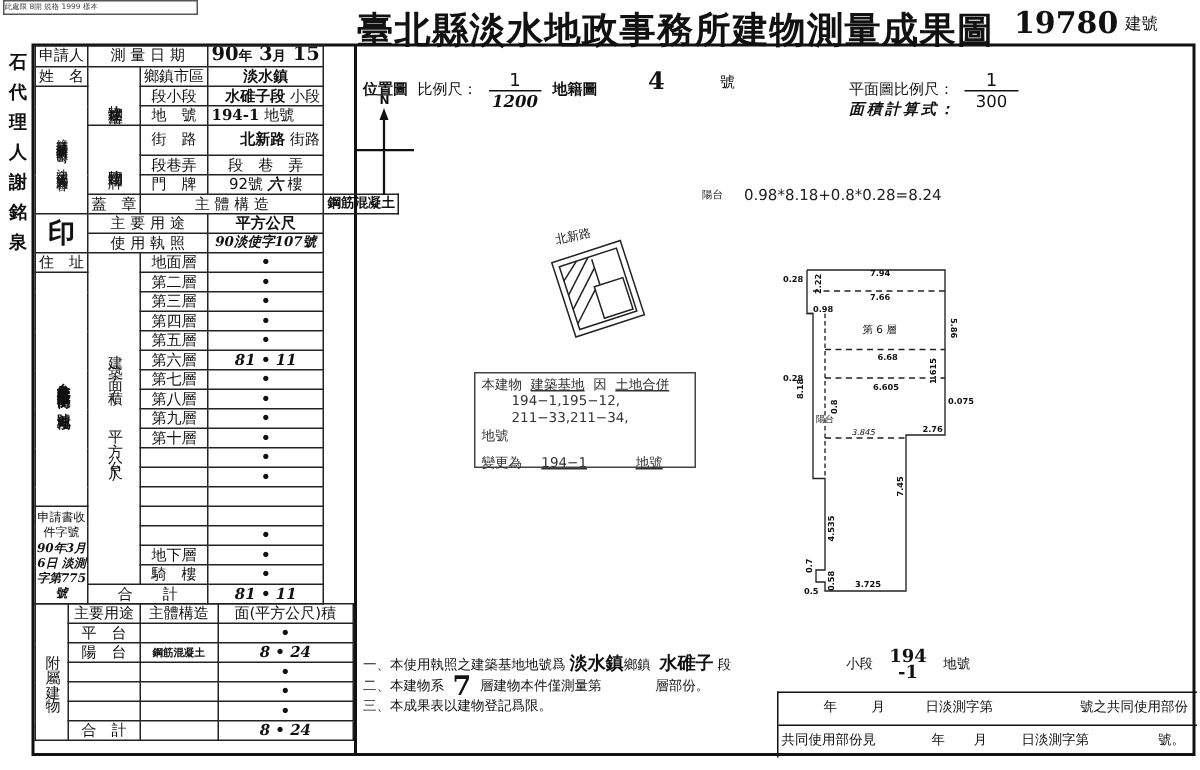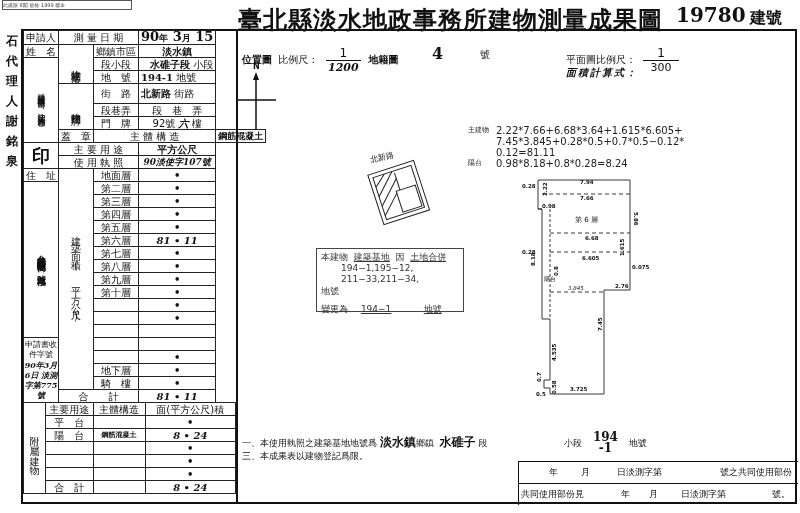--- a/index.html
+++ b/index.html
@@ -2,21 +2,21 @@
 <html><head>
 <meta charset="utf-8">
 <style>
   html, body { margin:0; padding:0; background:#fff; }
   body { width:800px; height:513px; position:relative; overflow:hidden;
          font-family:"DejaVu Sans", sans-serif; color:#111; }
   .abs { position:absolute; }
   .stamp { left:2px; top:0px; width:128px; height:8px; border:1px solid #555; font-size:5px; line-height:8px; color:#444; overflow:hidden; white-space:nowrap; }
   .title { left:210px; top:4px; font-size:24px; font-weight:bold; letter-spacing:1px; font-family:"DejaVu Serif", serif;margin-left:28px; }
   .docno { left:676px; top:3px; font-size:20px; font-weight:bold; font-family:"DejaVu Serif", serif; }
-  .docno-sfx { left:750px; top:8px; font-size:16px; font-weight:bold; }
+  .docno-sfx { left:750px; top:8px; font-size:11px; font-weight:normal; }
   .agent-col { left:2px; top:34px; width:20px; font-size:12px; font-weight:bold; line-height:14px; text-align:center; font-family:"DejaVu Serif", serif; }
   .agent-col span { display:block; margin-bottom:6px; }
   .frame { left:21px; top:29px; width:776px; height:475px; border:2px solid #111; box-sizing:border-box; }
   .left { left:23px; top:30px; width:213px; }
   table.form { border-collapse:collapse; width:213px; font-size:10px; }
   table.form td { border:1px solid #222; height:12px; padding:0 2px; text-align:center; white-space:nowrap; overflow:hidden; line-height:11px; }
   .hw { font-family:"DejaVu Serif", serif; font-style:italic; font-weight:bold; }
   .vert { writing-mode:vertical-rl; text-orientation:upright; letter-spacing:1px; font-size:10px; }
   .dot { font-weight:bold; }
   .vline { position:absolute; left:236px; top:30px; width:2px; height:474px; background:#111; }
@@ -95,21 +95,21 @@
     <td>段小段</td>
     <td style="text-align:right"><span class="hw" style="font-style:normal">水碓子段</span> <span>小段</span></td>
   </tr>
   <tr>
     <td>地　號</td>
     <td style="text-align:left"><span class="hw" style="font-style:normal">194-1</span> <span>地號</span></td>
   </tr>
   <tr>
     <td rowspan="3" class="vert">建物門牌</td>
     <td>街　路</td>
-    <td style="text-align:left"><span class="hw" style="font-style:normal">北新路</span> <span>街路</span></td>
+    <td style="text-align:right"><span class="hw" style="font-style:normal">北新路</span> <span>街路</span></td>
   </tr>
   <tr>
     <td>段巷弄</td>
     <td>段　巷　弄</td>
   </tr>
   <tr>
     <td>門　牌</td>
     <td><span>92號</span> <span class="hw">六</span> <span>樓</span></td>
   </tr>
   <tr>
@@ -293,21 +293,20 @@
   <div><span>變更為</span> <u style="display:inline-block;width:60px;padding-left:10px">194−1</u> <u>地號</u></div>
 </div>
 
 <div class="abs plan-hdr">
   <span>平面圖比例尺：</span>
   <span class="frac"><span class="num">1</span><span class="den">300</span></span>
 </div>
 <div class="abs calc-hdr">面積計算式：</div>
 
 <div class="abs calc">
-  <div><span class="lbl">主建物</span><span class="expr">2.22*7.66+6.68*3.64+1.615*6.605+ 7.45*3.845+0.28*0.5+0.7*0.5−0.12* 0.12=81.11</span></div>
   <div><span class="lbl">陽台</span><span class="expr">0.98*8.18+0.8*0.28=8.24</span></div>
 </div>
 
 <svg class="abs" style="left:520px;top:176px" width="150" height="220" font-family="DejaVu Sans, sans-serif" font-size="5.5" font-weight="bold" fill="#111">
   <g stroke="#222" stroke-width="0.9" fill="none">
     <polyline points="18,4 110,4 110,114 84,114 84,218 30,218 30,212 24,212 24,204 30,204 30,143 22,143 22,33 18,33 18,4"></polyline>
     <polyline points="18,33 22,33"></polyline>
     <line x1="30" y1="33" x2="30" y2="143" stroke-dasharray="3,2"></line>
     <line x1="22" y1="18" x2="110" y2="18" stroke-dasharray="4,3"></line>
     <line x1="30" y1="57" x2="110" y2="57" stroke-dasharray="4,3"></line>
@@ -339,20 +338,27 @@
   <text transform="translate(36,218) rotate(-90)">0.58</text>
 </svg>
 
 <div class="abs notes">
   <div>
     <span>一、本使用執照之建築基地地號爲</span>
     <span class="big">淡水鎮</span><span>鄉鎮</span>&nbsp;
     <span class="big">水碓子</span>
     <span>段</span>
   </div>
+  <div>
+    <span>二、本建物系</span>&nbsp;
+    <span class="bigger">7</span>&nbsp;
+    <span>層建物本件僅測量第</span>
+    <span style="display:inline-block;width:30px"></span>
+    <span>層部份。</span>
+  </div>
   <div>三、本成果表以建物登記爲限。</div>
 </div>
 
 <div class="abs parcel">
   <span>小段</span>
   <span class="stack"><span style="display:block">194</span><span style="display:block">-1</span></span>
   <span>地號</span>
 </div>
 
 <div class="abs bottom-box">

